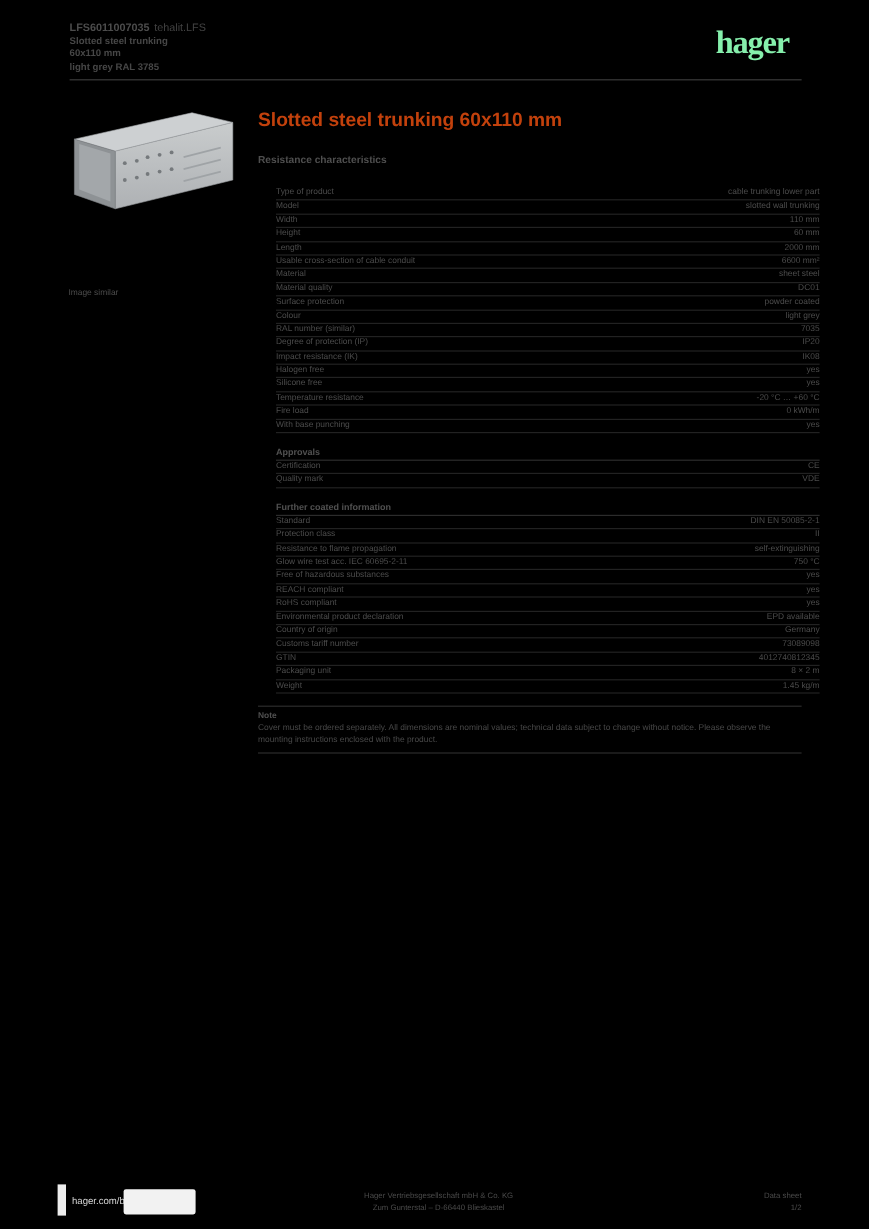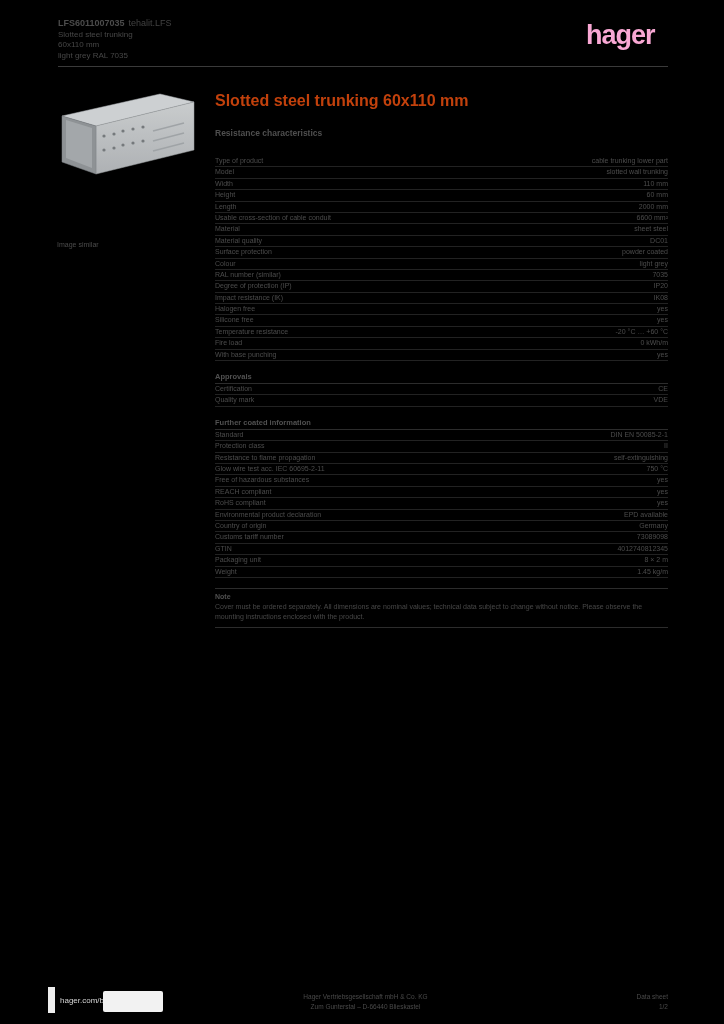--- a/index.html
+++ b/index.html
@@ -4,38 +4,38 @@
 <style>
   html,body{margin:0;padding:0;background:#000;}
   body{width:724px;height:1024px;position:relative;overflow:hidden;
        font-family:"Liberation Sans",sans-serif;}
   .page{position:absolute;inset:0;width:724px;height:1024px;background:#000;padding-left:12px;}
 
   
   .header-block{position:absolute;left:58px;top:18px;color:#4c4c4c;}
   .header-ref-line{font-size:9px;font-weight:bold;white-space:nowrap;}
   .header-family{font-weight:normal;color:#424242;margin-left:4px;}
-  .header-desc{font-size:8px;line-height:1.3;margin-top:2px;color:#474747;}
-  .logo{position:absolute;left:586px;top:20px;width:82px;text-align:left;
-        color:#f9a8d4;font-size:27px;font-weight:bold;letter-spacing:-1px;}
+  .header-desc{font-size:8px;line-height:1.3;margin-top:2px;color:#474747;font-weight:bold;}
+  .logo{position:absolute;left:586px;top:20px;width:82px;text-align:center;
+        color:#86efac;font-size:27px;font-weight:bold;letter-spacing:-1px;font-family:Liberation Serif, serif;}
   .header-rule{position:absolute;left:58px;top:66px;width:610px;height:1px;background:#3a3a3a;}
 
   
   .product-image{position:absolute;left:56px;top:86px;width:150px;height:104px;}
   .image-note{position:absolute;left:57px;top:241px;font-size:7px;color:#4c4c4c;}
 
   
   .page-title{position:absolute;left:215px;top:92px;width:445px;
               font-size:16px;font-weight:bold;color:#c2410c;}
   .section-heading{position:absolute;left:215px;top:128px;
                    font-size:8.5px;font-weight:bold;color:#4f4f4f;}
 
   
   .content-col{position:absolute;left:215px;top:156px;width:453px;}
-  .spec-table{width:100%;}
+  .spec-table{width:100%;margin-left:15px;}
   .sec-title{font-size:7.5px;font-weight:bold;color:#515151;margin-top:9px;
              padding:2px 0;border-bottom:1px solid #2c2c2c;}
   .row{display:flex;justify-content:space-between;align-items:baseline;
        padding:1px 0;border-bottom:1px solid #222;font-size:7px;
        color:#4c4c4c;line-height:1.2;}
   .row .lbl{flex:1 1 auto;padding-right:10px;}
   .row .val{flex:0 0 auto;white-space:nowrap;text-align:right;color:#4c4c4c;}
 
   .notes{margin-top:10px;border-top:1px solid #2c2c2c;border-bottom:1px solid #2c2c2c;
          padding:4px 0 5px 0;}
@@ -57,21 +57,21 @@
 
 <div class="page">
 
   <div class="header-block">
     <div class="header-ref-line">
       <span>LFS6011007035</span><span class="header-family">tehalit.LFS</span>
     </div>
     <div class="header-desc">
       <div>Slotted steel trunking</div>
       <div>60x110 mm</div>
-      <div>light grey RAL 7035</div>
+      <div>light grey RAL 3785</div>
     </div>
   </div>
 
   <div class="logo">hager</div>
   <div class="header-rule"></div>
 
   <div class="product-image">
     <svg width="150" height="104" viewBox="0 0 150 104">
 
       <polygon points="6,30 104,8 138,16 40,40" fill="#cdd0d2" stroke="#a9adb0" stroke-width="0.5"></polygon>

